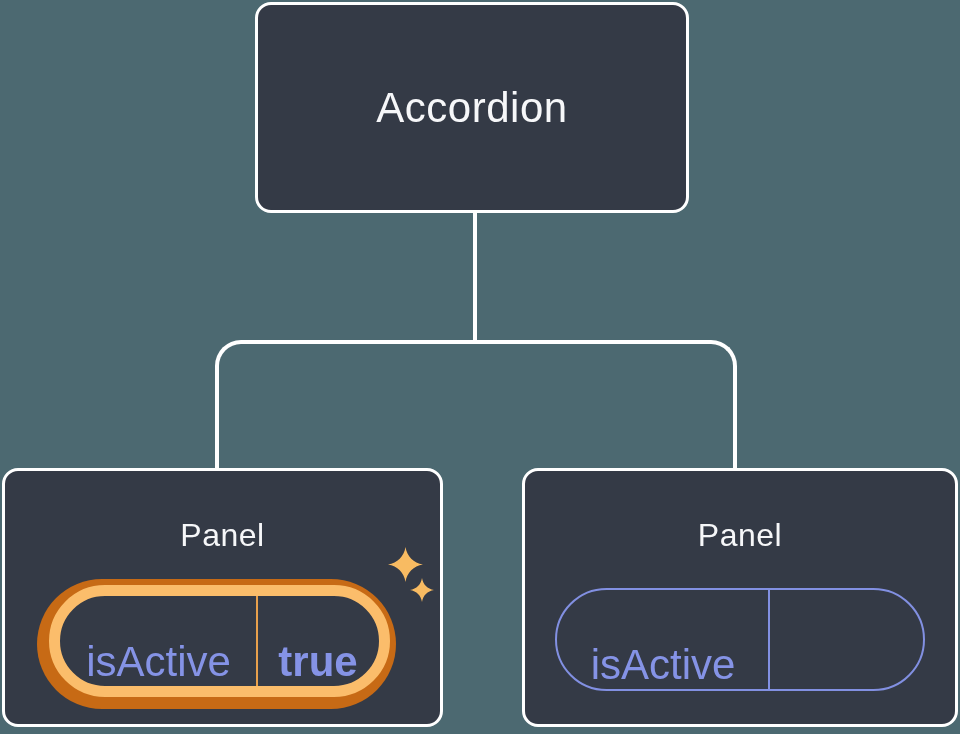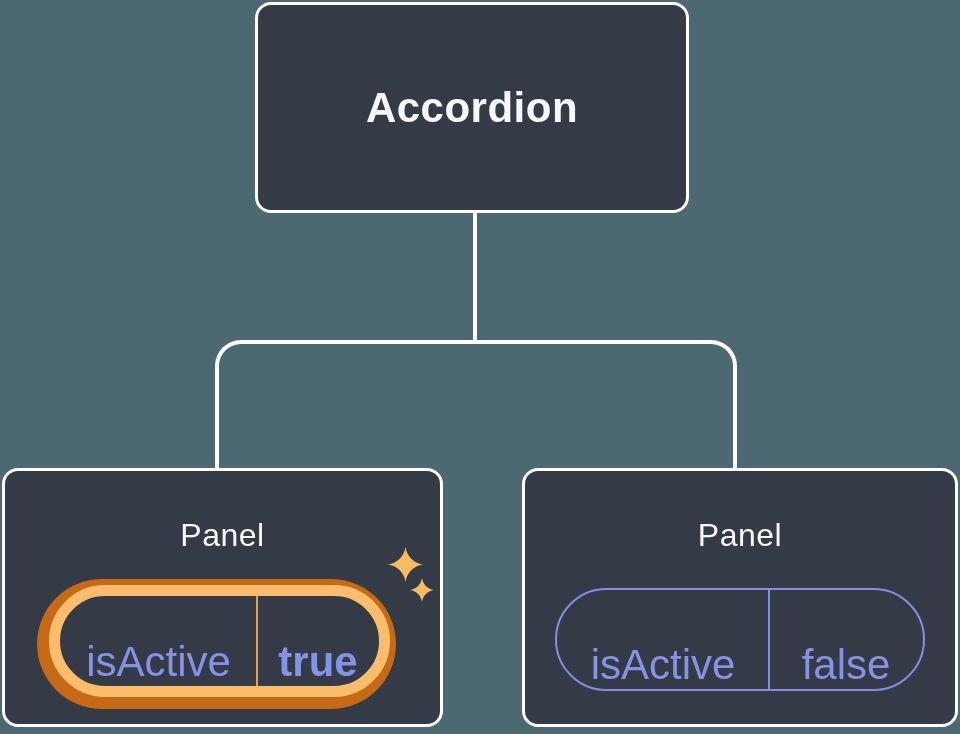--- a/index.html
+++ b/index.html
@@ -25,21 +25,21 @@
     border-radius: 16px;
   }
   .node-root {
     left: 255px; top: 2px;
     width: 434px; height: 211px;
     display: flex; align-items: center; justify-content: center;
   }
   .node-root .node-label {
     color: #F6F7F9;
     font-size: 42px;
-    font-weight: 700;
+    font-weight: 400;
     letter-spacing: 0.5px;
   }
   .node-panel {
     left: 2px; top: 468px;
     width: 441px; height: 259px;
   }
   .node-panel-right {
     left: 522px;
     width: 436px;
   }
@@ -150,17 +150,16 @@
       <path fill="#F8BB62" d="M12 0C13.05 6.54 17.46 10.95 24 12C17.46 13.05 13.05 17.46 12 24C10.95 17.46 6.54 13.05 0 12C6.54 10.95 10.95 6.54 12 0Z"></path>
     </svg>
   </div>
 
   <div class="node node-panel node-panel-right">
     <div class="panel-title">Panel</div>
   </div>
 
   <div class="pill pill-inactive">
     <div class="pill-cell cell-name">isActive</div>
-    <div class="pill-cell cell-value">false</div>
     <div class="pill-divider"></div>
   </div>
 
 </div>
 
 </body></html>

